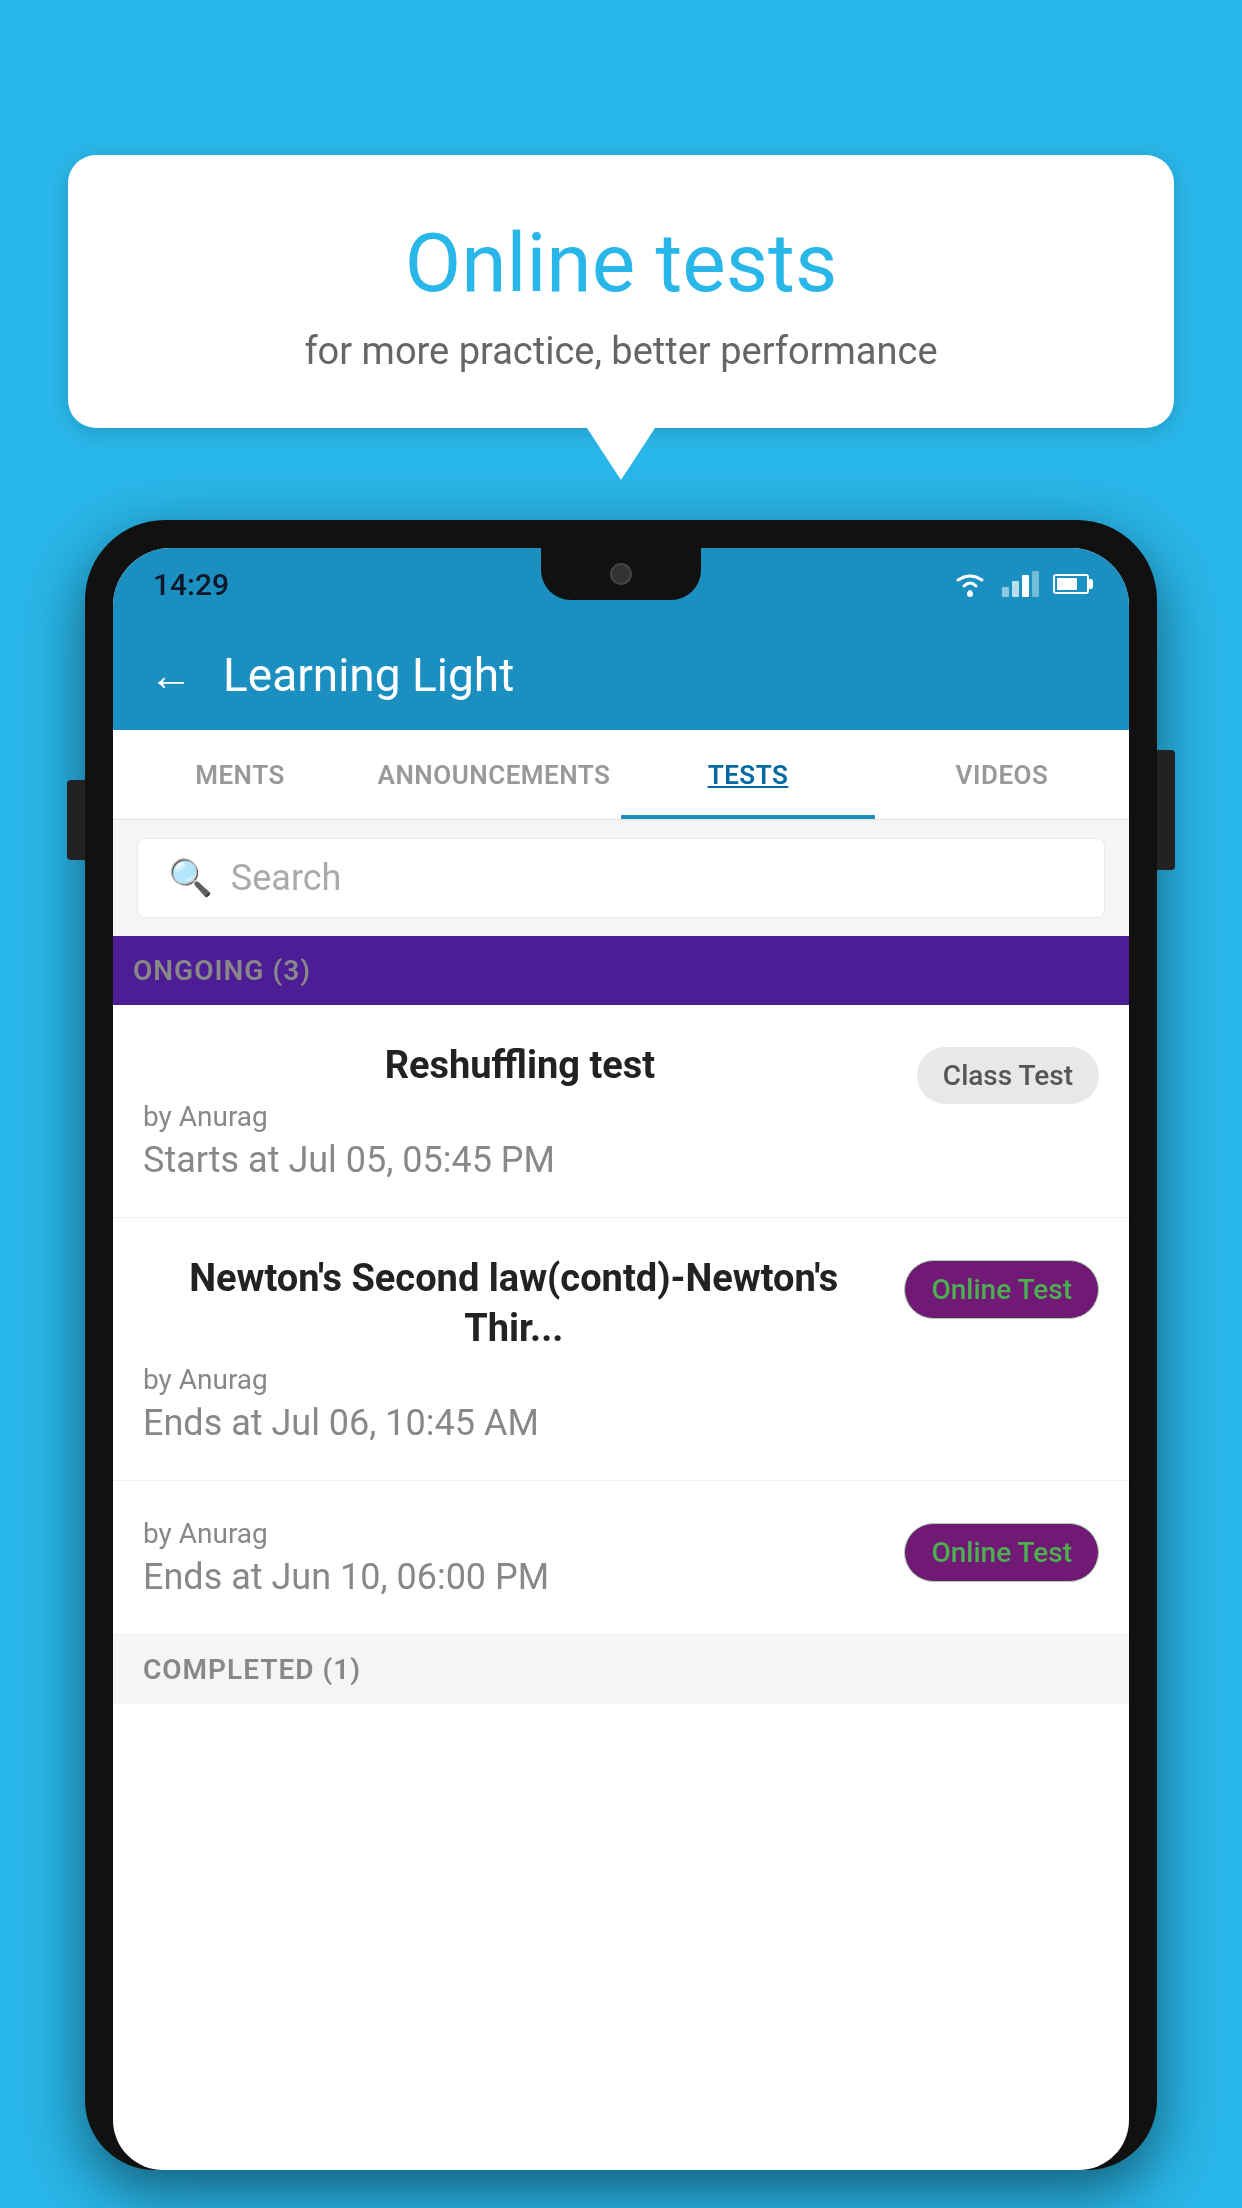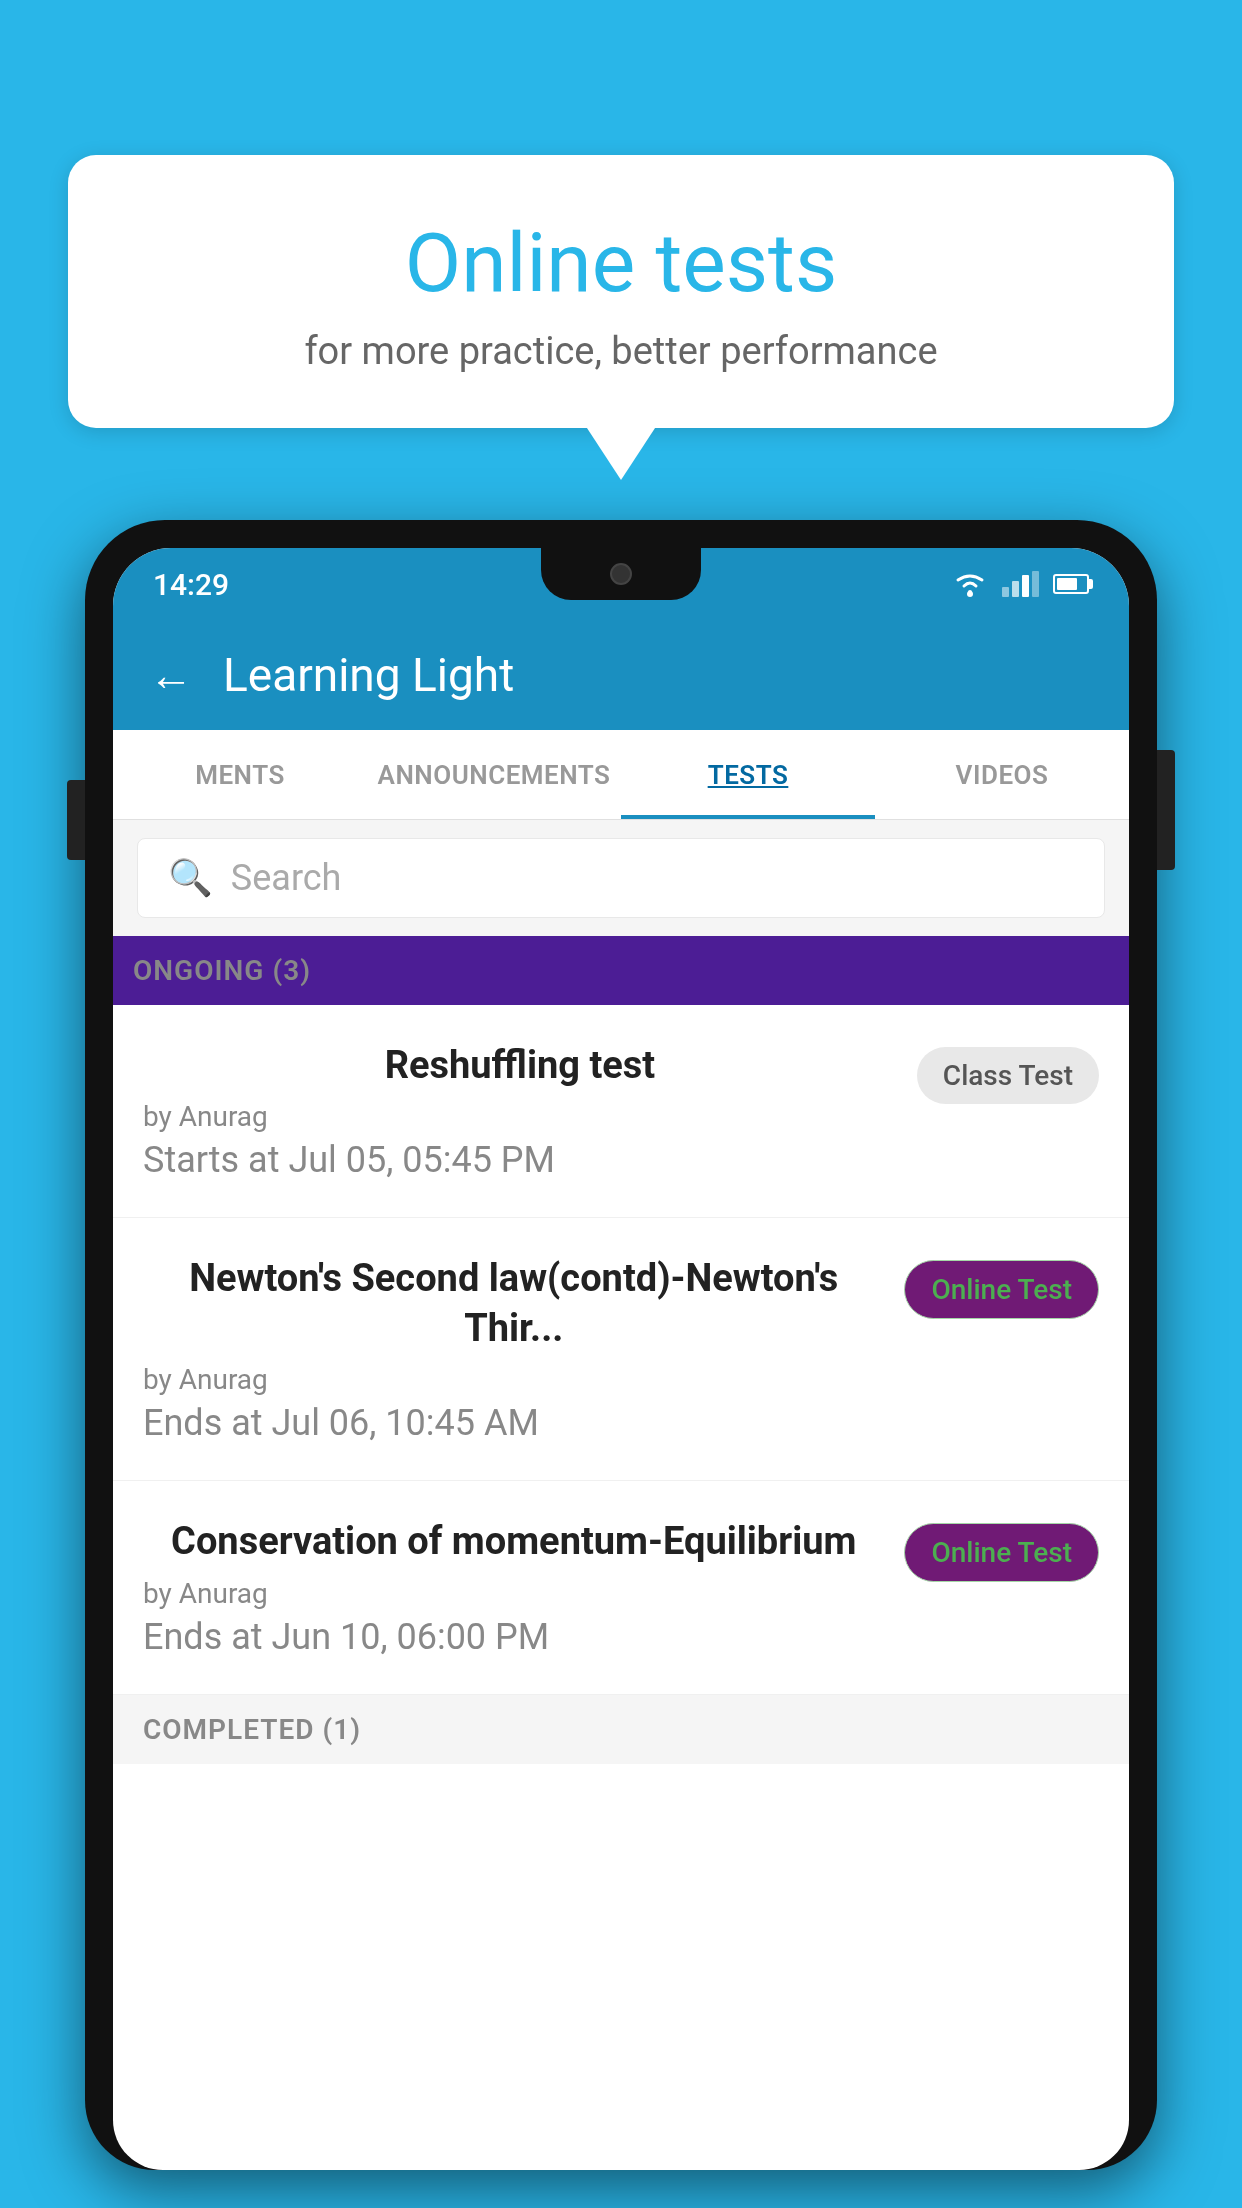--- a/index.html
+++ b/index.html
@@ -107,21 +107,21 @@
       background: #1a8fc0;
       height: 72px;
       display: flex;
       align-items: center;
       justify-content: space-between;
       padding: 0 40px;
       position: relative;
     }
 
     .status-time {
-      color: #ffffff;
+      color: #0f172a;
       font-size: 30px;
       font-weight: 500;
     }
 
     .status-icons {
       display: flex;
       align-items: center;
       gap: 14px;
     }
 
@@ -442,21 +442,20 @@
           <div class="test-info">
             <div class="test-title">Newton's Second law(contd)-Newton's Thir...</div>
             <div class="test-author">by Anurag</div>
             <div class="test-time">Ends at  Jul 06, 10:45 AM</div>
           </div>
           <span class="test-badge badge-online">Online Test</span>
         </div>
 
         <div class="test-item">
           <div class="test-info">
-            <div class="test-title">Conservation of momentum-Equilibrium</div>
             <div class="test-author">by Anurag</div>
             <div class="test-time">Ends at  Jun 10, 06:00 PM</div>
           </div>
           <span class="test-badge badge-online">Online Test</span>
         </div>
 
       </div>
 
       <div class="completed-header section-header">
         <span class="section-title">COMPLETED (1)</span>

